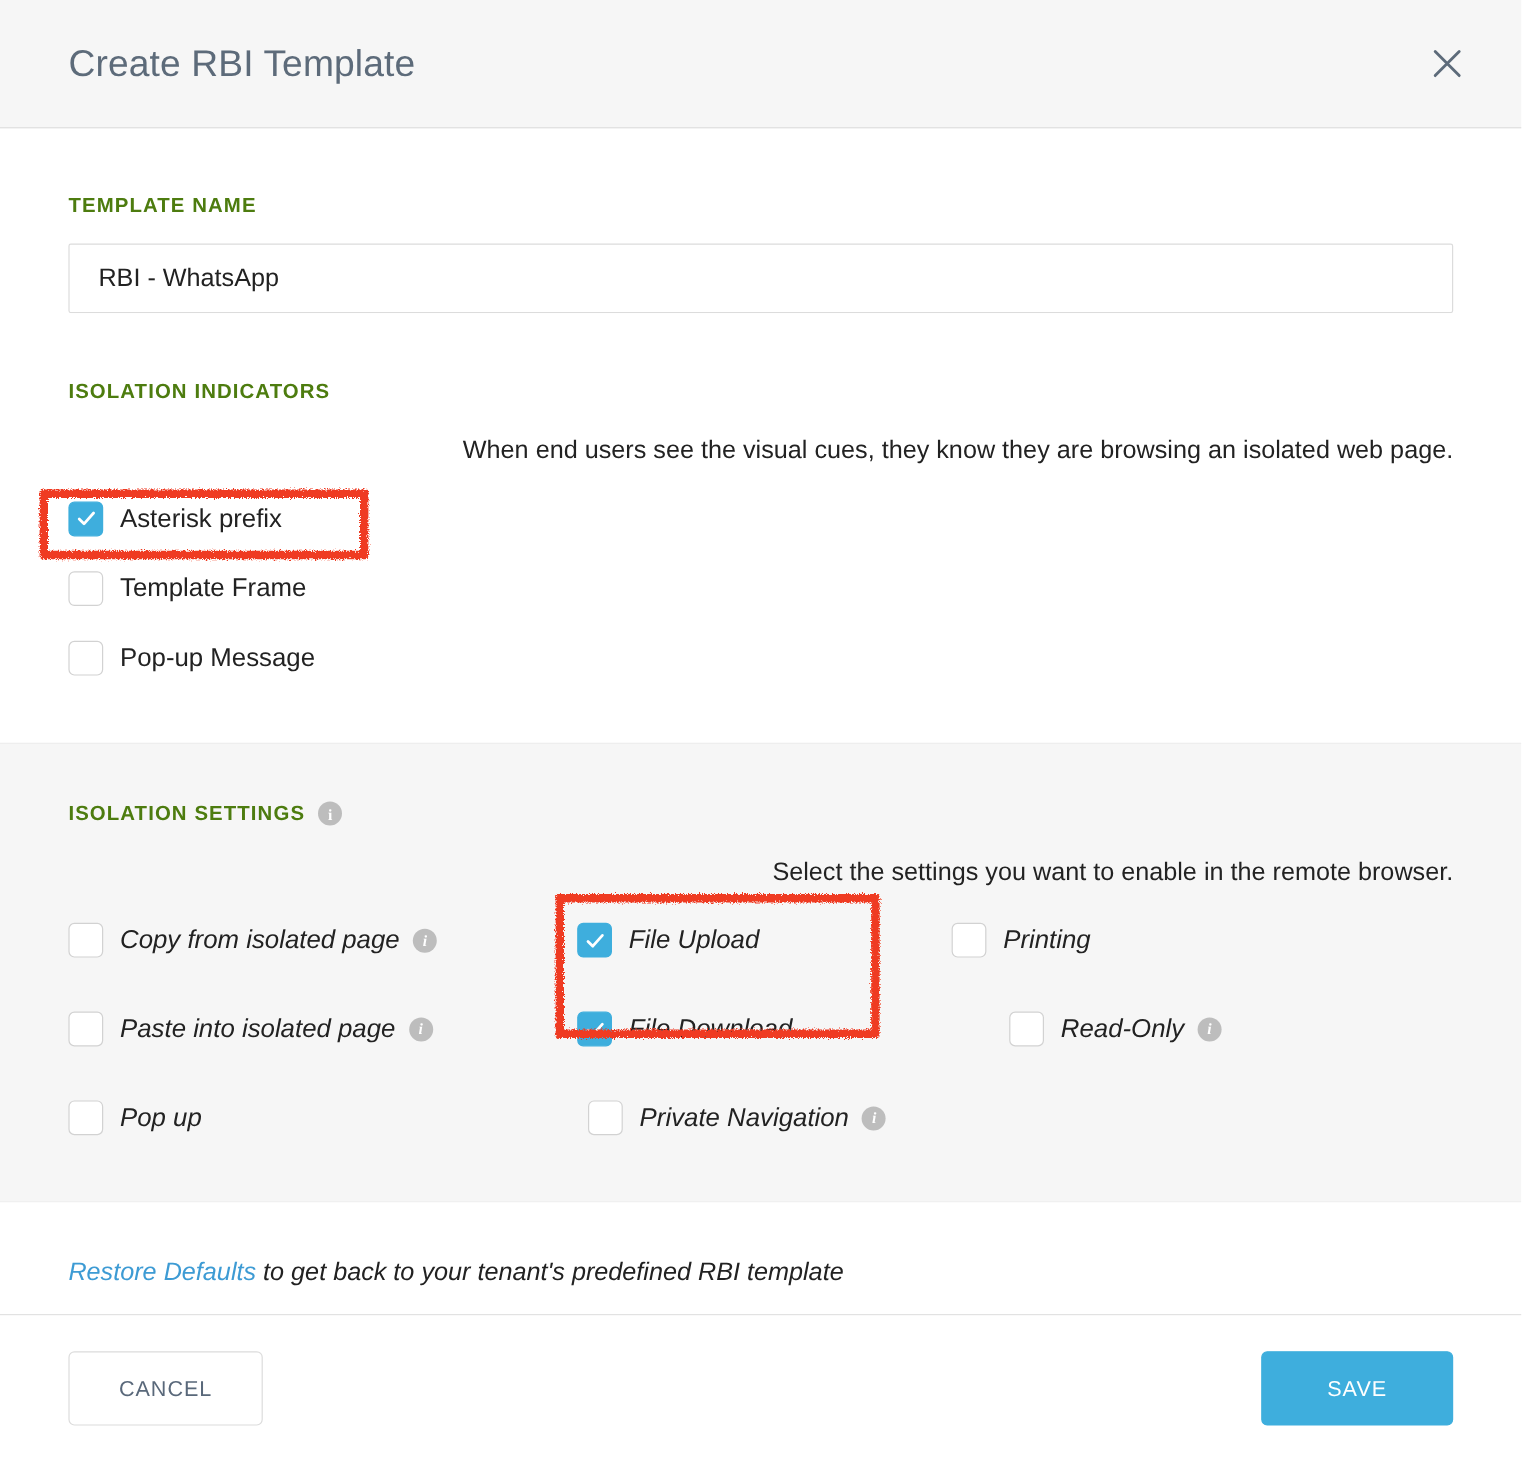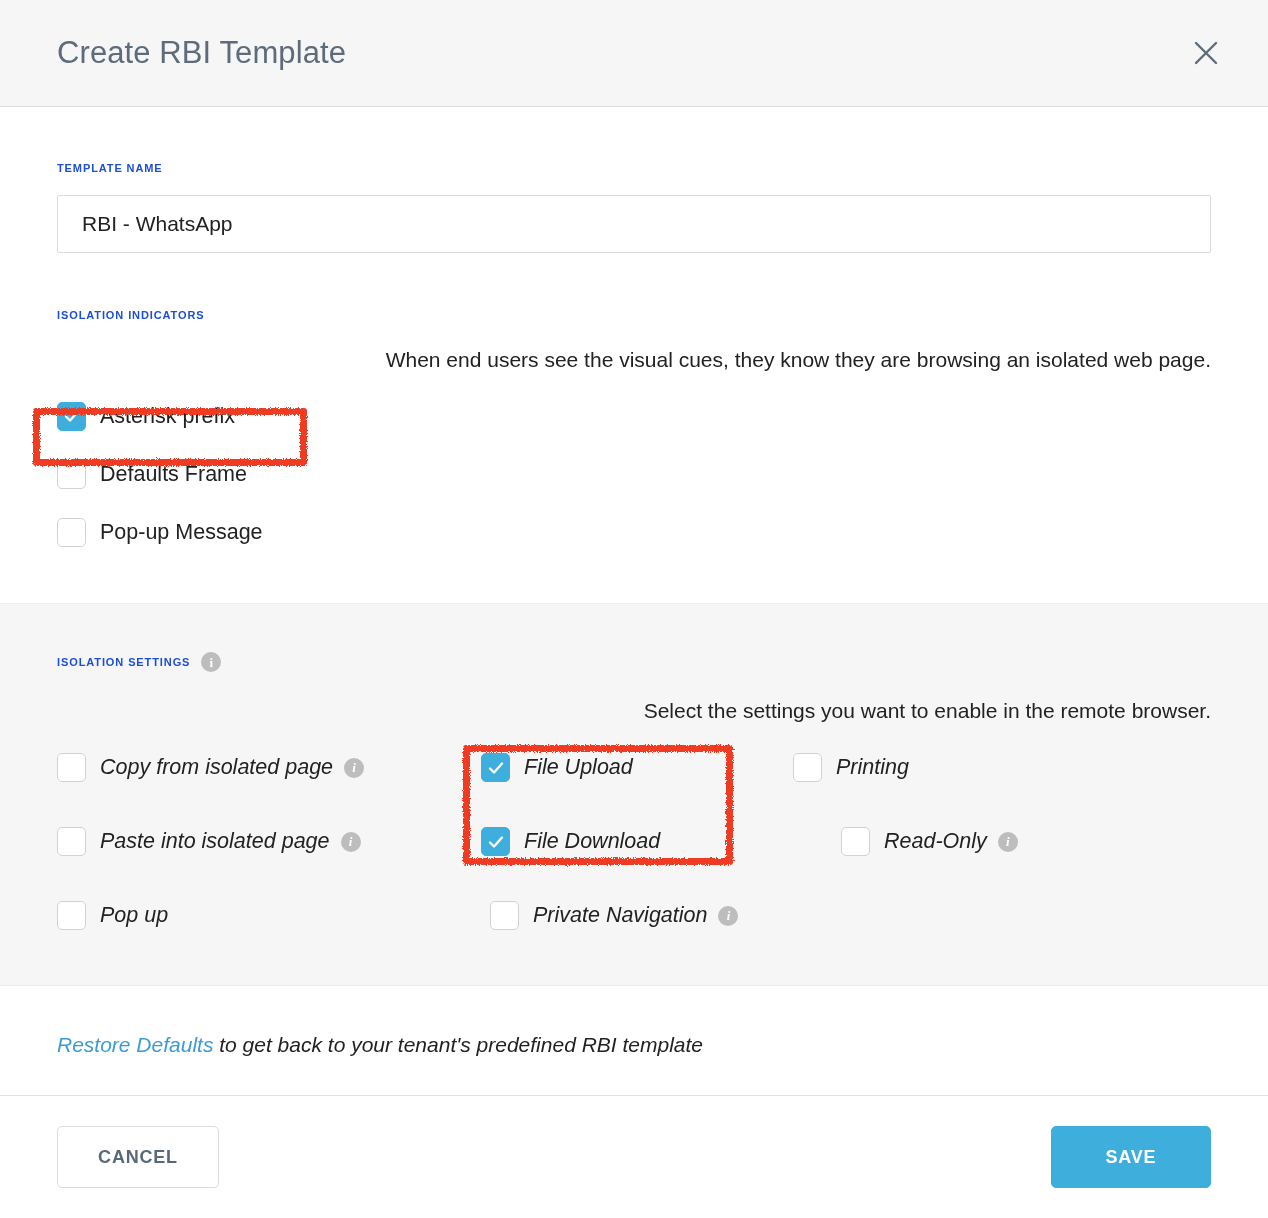--- a/index.html
+++ b/index.html
@@ -57,24 +57,24 @@
 
   .section-white { background: #ffffff; padding: 0 57px; }
   .section-gray {
     background: #f6f6f6;
     padding: 0 57px;
     border-top: 1px solid #eeeeee;
     border-bottom: 1px solid #eeeeee;
   }
 
   .field-label {
-    font-size: 11px;
+    font-size: 17px;
     font-weight: 700;
     letter-spacing: 0.9px;
-    color: #1d4ed8;
+    color: #4d7c0f;
     text-transform: uppercase;
   }
 
   .template-name-block { padding-top: 55px; }
   .text-input {
     display: block;
     margin-top: 21px;
     width: 1154px;
     height: 58px;
     border: 1px solid #dcdcdc;
@@ -182,21 +182,21 @@
     border-top: 1px solid #e2e2e2;
     display: flex;
     align-items: center;
     justify-content: space-between;
     padding: 0 57px;
     background: #ffffff;
   }
   .btn {
     font-family: "Liberation Sans", sans-serif;
     font-size: 18px;
-    font-weight: 700;
+    font-weight: 400;
     letter-spacing: 0.8px;
     border-radius: 5px;
     cursor: pointer;
     display: inline-flex;
     align-items: center;
     justify-content: center;
   }
   .btn-cancel {
     width: 162px;
     height: 62px;
@@ -268,21 +268,21 @@
               <svg width="20" height="20" viewBox="0 0 20 20">
                   <path d="M4 10.5 L8 14.5 L16 5.5" stroke="#ffffff" stroke-width="2.3" fill="none" stroke-linecap="round" stroke-linejoin="round"></path>
                 </svg>
             </span>
           </span>
           <span class="cb-label">Asterisk prefix</span>
         </div>
 
         <div class="cb-row">
           <span class="cb"></span>
-          <span class="cb-label">Defaults Frame</span>
+          <span class="cb-label">Template Frame</span>
         </div>
 
         <div class="cb-row">
           <span class="cb"></span>
           <span class="cb-label">Pop-up Message</span>
         </div>
       </div>
     </div>
 
     <div class="section-gray">

